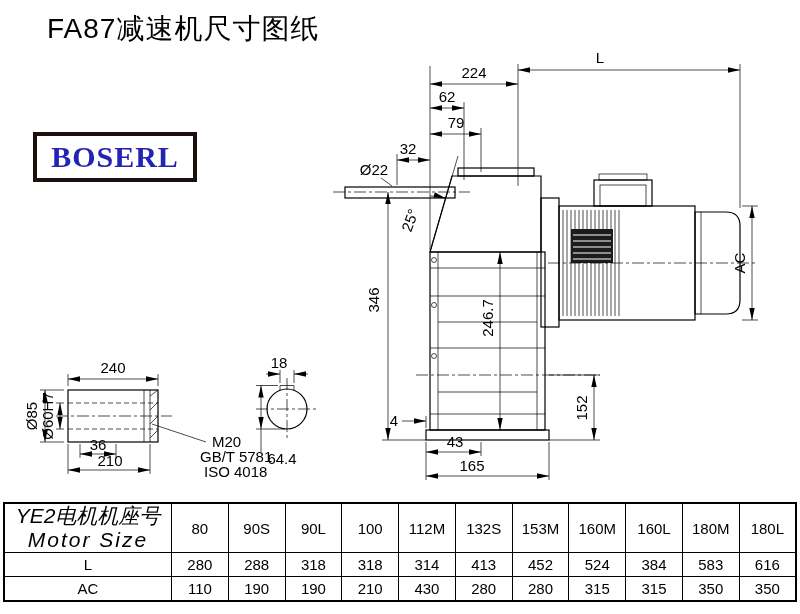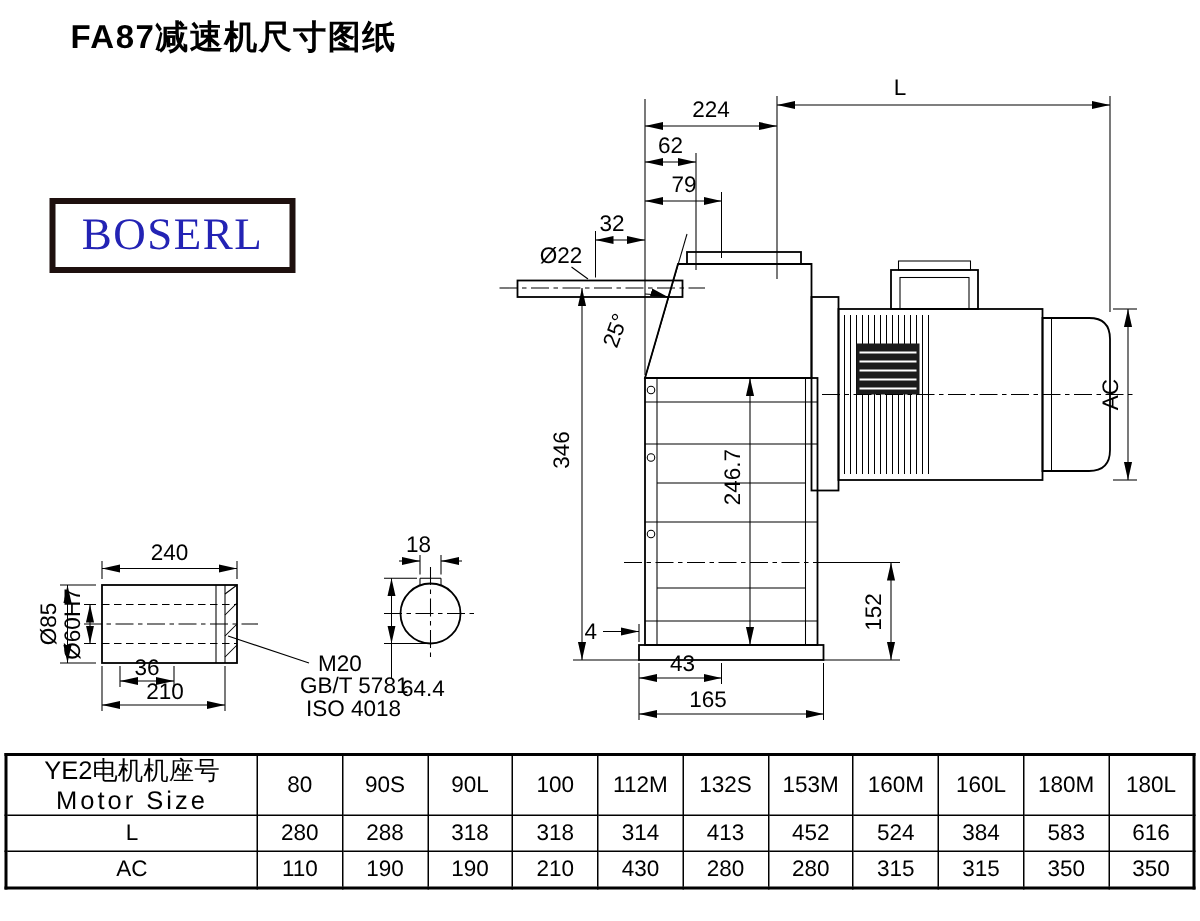--- a/index.html
+++ b/index.html
@@ -1,38 +1,38 @@
 <!DOCTYPE html>
 <html><head>
 <meta charset="utf-8">
 <style>
   html,body{margin:0;padding:0;}
   body{width:800px;height:614px;background:#fff;position:relative;overflow:hidden;
        font-family:"Liberation Sans",sans-serif;color:#000;}
-  .page-title{position:absolute;left:47px;top:10px;font-size:22px;font-weight:bold;
+  .page-title{position:absolute;left:47px;top:10px;font-size:28px;font-weight:normal;
        letter-spacing:1px;white-space:nowrap;text-align:center;}
   .logo{position:absolute;left:33px;top:132px;width:156px;height:42px;
        border:4px solid #1e100e;background:#fff;display:flex;align-items:center;justify-content:center;}
-  .logo span{font-family:"Liberation Serif",serif;font-size:30px;font-weight:normal;
+  .logo span{font-family:"Liberation Serif",serif;font-size:30px;font-weight:bold;
        color:#2323b4;letter-spacing:1px;}
   svg{position:absolute;left:0;top:0;}
   .obj{fill:none;stroke:#000;stroke-width:1.2;}
   .thin{fill:none;stroke:#000;stroke-width:0.7;}
   .ext{stroke:#000;stroke-width:0.7;}
   .dim{fill:none;stroke:#000;stroke-width:0.7;marker-start:url(#arr);marker-end:url(#arr);}
   .dime{fill:none;stroke:#000;stroke-width:0.7;marker-end:url(#arr);}
   .cl{fill:none;stroke:#000;stroke-width:0.7;stroke-dasharray:12 3 3 3;}
   .dsh{fill:none;stroke:#000;stroke-width:0.7;stroke-dasharray:5 3;}
   .dtxt{font:15px "Liberation Sans",sans-serif;fill:#000;}
   .tablewrap{position:absolute;left:3px;top:502px;width:794px;}
   table{border-collapse:collapse;width:794px;table-layout:fixed;border:2px solid #000;}
   td{border:1px solid #000;text-align:center;vertical-align:middle;font-size:15px;padding:0;}
   tr.hdr td{height:38px;}
   tr.datarow td{height:23px;}
-  td.head-cell{width:166px;font-size:17px;line-height:1.15;}
+  td.head-cell{width:166px;font-size:21px;line-height:1.15;font-style:italic;}
   td.head-cell .en{letter-spacing:2px;}
 </style>
 </head>
 <body>
 
 <div class="page-title">FA87减速机尺寸图纸</div>
 
 <div class="logo">
   <span>BOSERL</span>
 </div>

